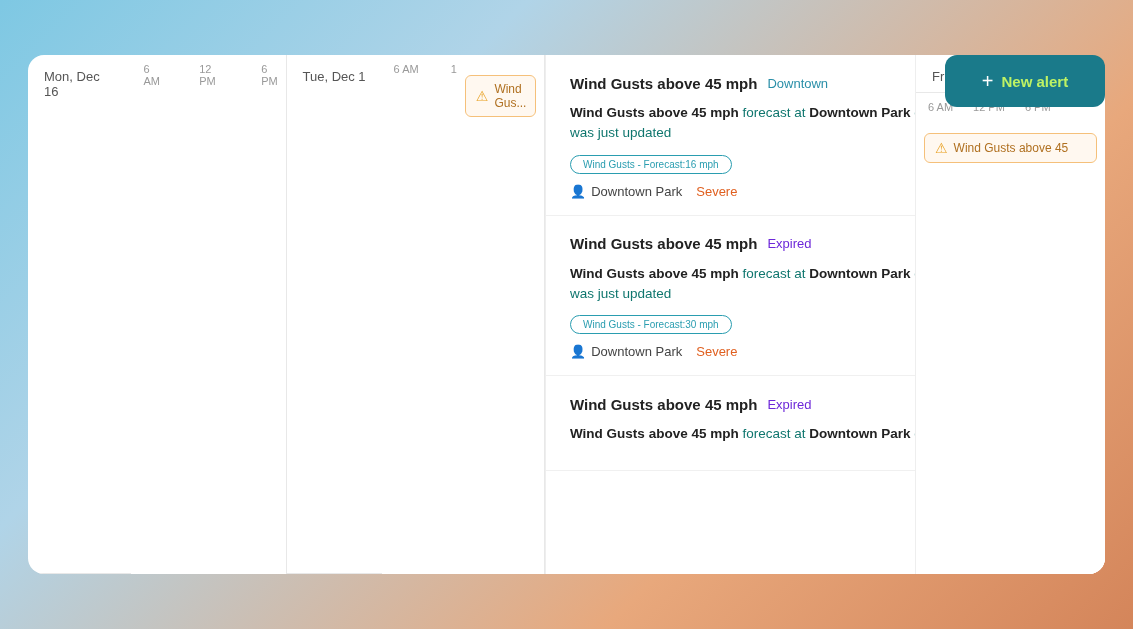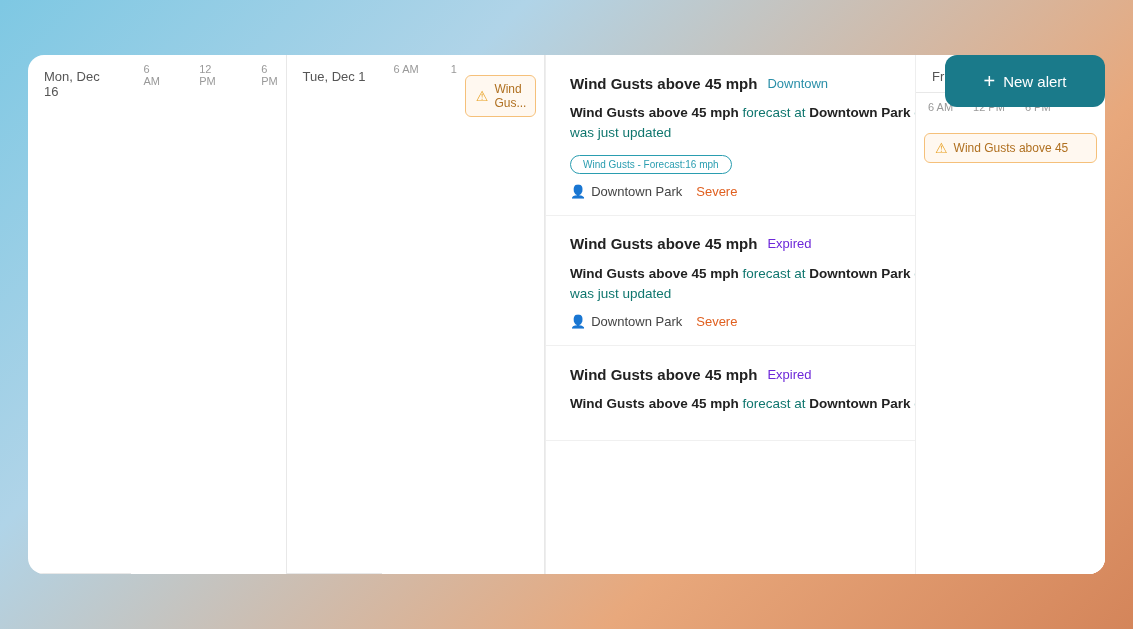--- a/index.html
+++ b/index.html
@@ -282,23 +282,23 @@
       border: none;
       cursor: pointer;
       display: flex;
       align-items: center;
       justify-content: center;
       gap: 8px;
       z-index: 10;
     }
 
     .new-alert-btn-text {
-      color: #ffffff;
+      color: #bef264;
       font-size: 15px;
-      font-weight: 400;
+      font-weight: 700;
     }
 
     .new-alert-plus {
       color: #fff;
       font-size: 20px;
       font-weight: 300;
       line-height: 1;
     }
   </style>
 </head>
@@ -378,20 +378,21 @@
           <button class="alert-menu-btn">···</button>
         </div>
         <div class="alert-body">
           <strong>Wind Gusts above 45 mph</strong>
           <span class="forecast-text"> forecast at </span>
           <strong>Downtown Park</strong>
           <span class="forecast-text"> on </span>
           <strong>1:00 AM 17 Dec, 2024</strong>
           <span class="forecast-text"> was just updated</span>
         </div>
+        <div class="forecast-badge">Wind Gusts - Forecast:30 mph</div>
         <div class="alert-footer">
           <div class="location-tag">
             <span class="location-icon">👤</span>
             <span>Downtown Park</span>
           </div>
           <span class="severity-tag">Severe</span>
         </div>
       </div>
 
       <div class="alert-item">

